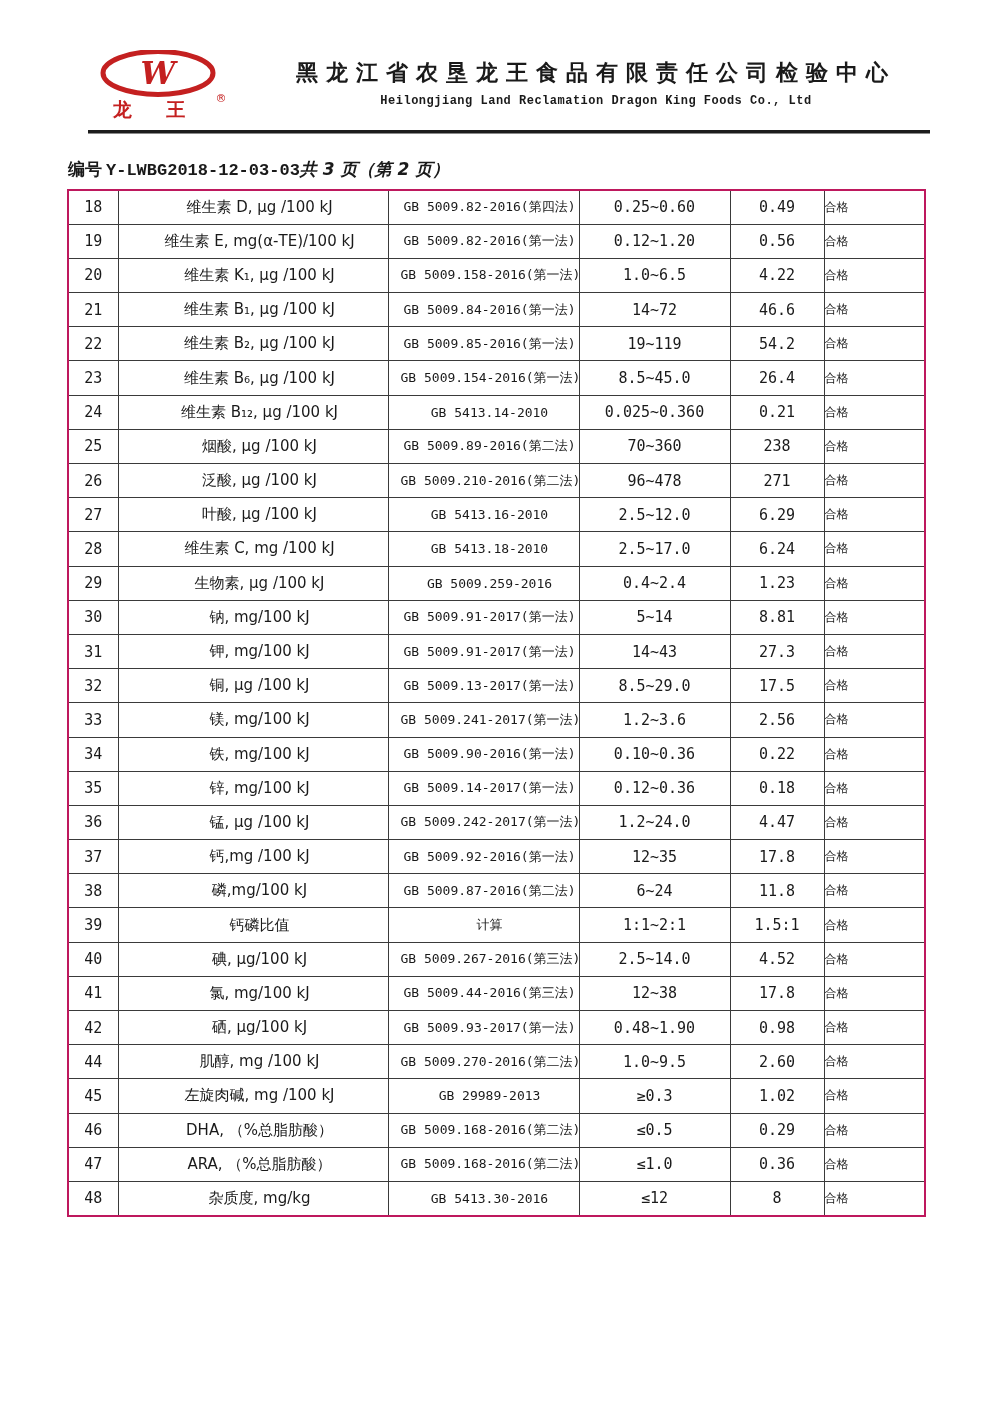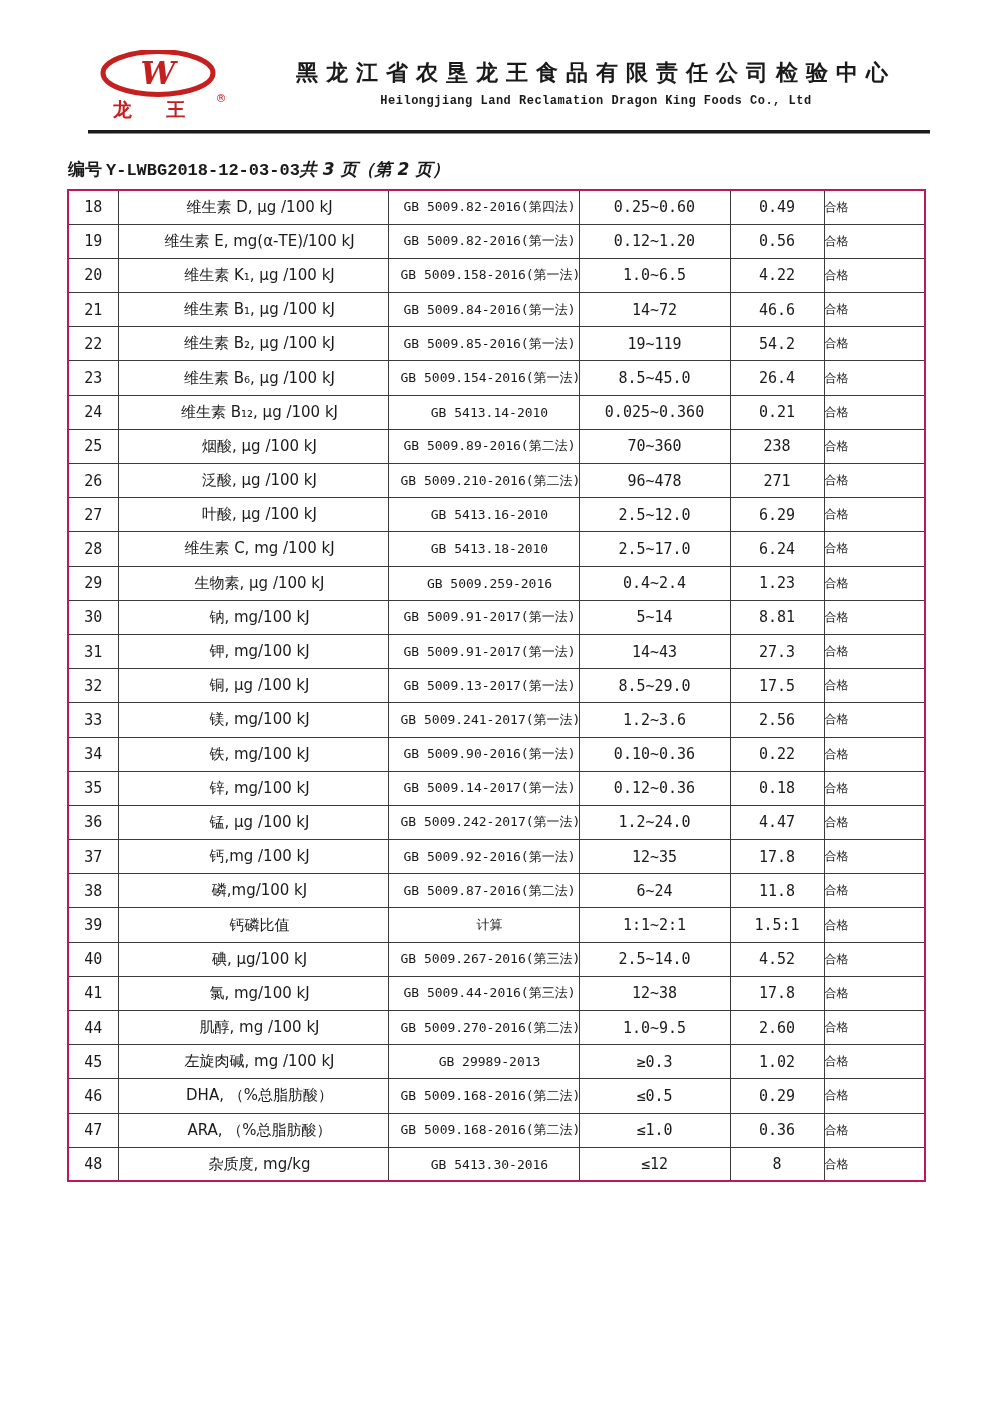--- a/index.html
+++ b/index.html
@@ -333,20 +333,28 @@
   </tr>
         <tr>
     <td class="c-no">41</td>
     <td class="c-item">氯, mg/100 kJ</td>
     <td class="c-method">GB 5009.44-2016(第三法)</td>
     <td class="c-range">12~38</td>
     <td class="c-result">17.8</td>
     <td class="c-verdict">合格</td>
   </tr>
         <tr>
+    <td class="c-no">42</td>
+    <td class="c-item">硒, μg/100 kJ</td>
+    <td class="c-method">GB 5009.93-2017(第一法)</td>
+    <td class="c-range">0.48~1.90</td>
+    <td class="c-result">0.98</td>
+    <td class="c-verdict">合格</td>
+  </tr>
+        <tr>
     <td class="c-no">44</td>
     <td class="c-item">肌醇, mg /100 kJ</td>
     <td class="c-method">GB 5009.270-2016(第二法)</td>
     <td class="c-range">1.0~9.5</td>
     <td class="c-result">2.60</td>
     <td class="c-verdict">合格</td>
   </tr>
         <tr>
     <td class="c-no">45</td>
     <td class="c-item">左旋肉碱, mg /100 kJ</td>

